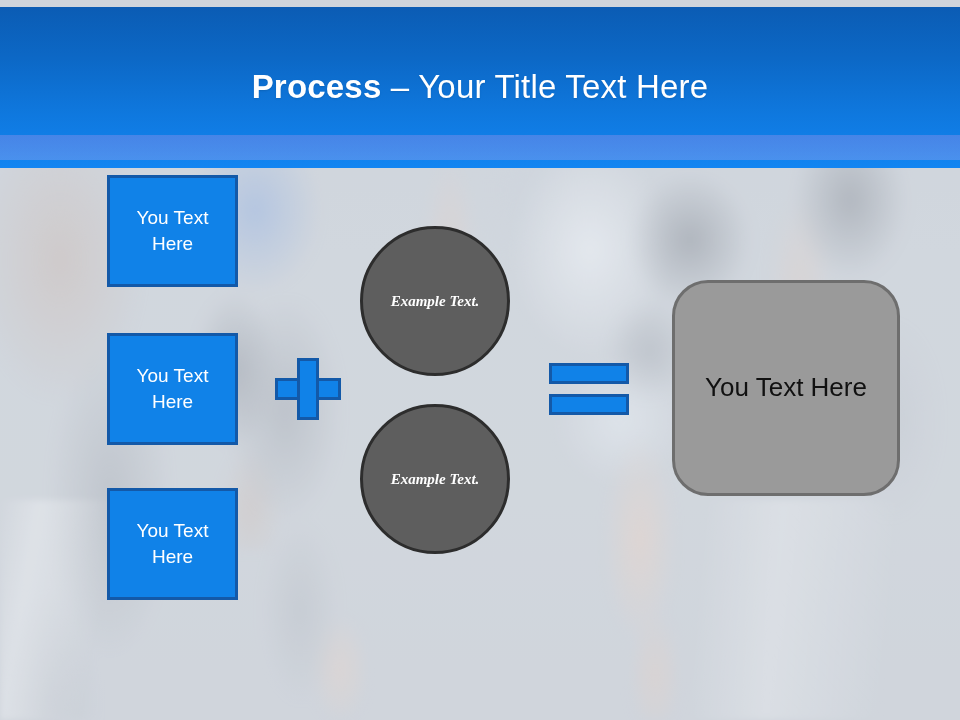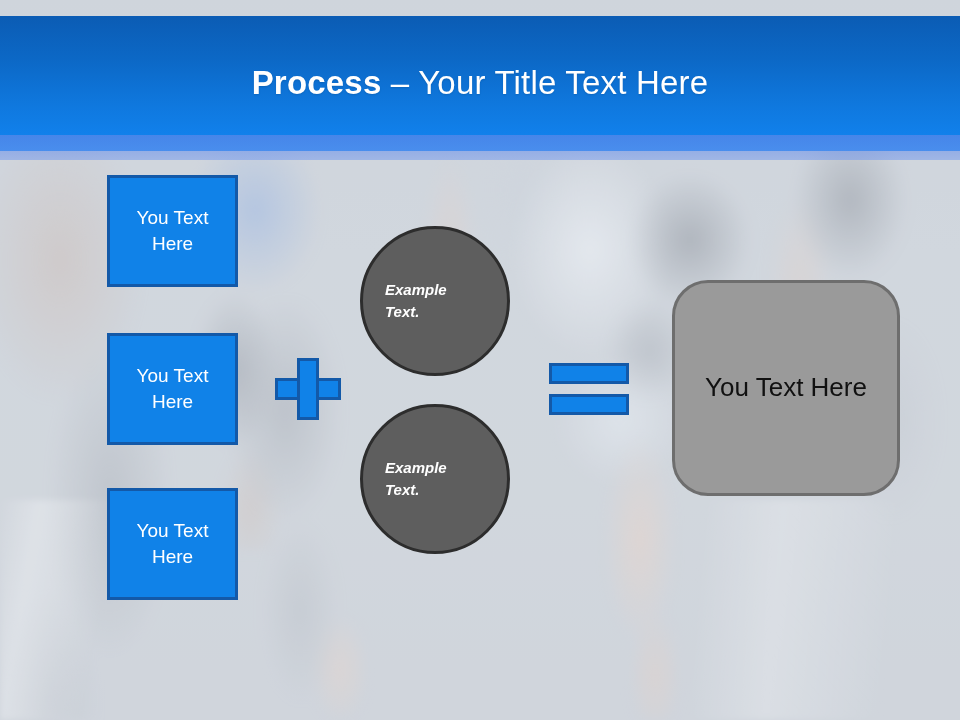--- a/index.html
+++ b/index.html
@@ -110,23 +110,23 @@
   
   .bg-veil {
     position: absolute;
     left: 0; top: 0; width: 960px; height: 720px;
     background: rgba(214,219,226,0.55);
   }
 
   
   .header {
     position: absolute;
-    left: 0; top: 16px;
+    left: 0; top: 7px;
     width: 960px;
-    height: 135px;
+    height: 161px;
     background: linear-gradient(180deg, #0b5cb4 0%, #0c68c6 32%, #0f78de 66%, #1285f2 100%);
     display: flex;
     align-items: center;
     justify-content: center;
   }
   .header-title {
     color: #ffffff;
     font-size: 33px;
     line-height: 1.1;
     letter-spacing: 0.2px;
@@ -196,20 +196,21 @@
     width: 150px;
     height: 150px;
     border-radius: 50%;
     background: #5e5e5e;
     border: 3px solid #2d2d2d;
     box-sizing: border-box;
     display: flex;
     align-items: center;
     justify-content: center;
     text-align: left;
+    font-family: Liberation Serif, serif;
   }
   .gray-circle-label {
     color: #ffffff;
     font-size: 15px;
     font-weight: bold;
     font-style: italic;
     line-height: 1.5;
     padding: 0 22px;
   }
   #circle-1 { left: 360px; top: 226px; }

